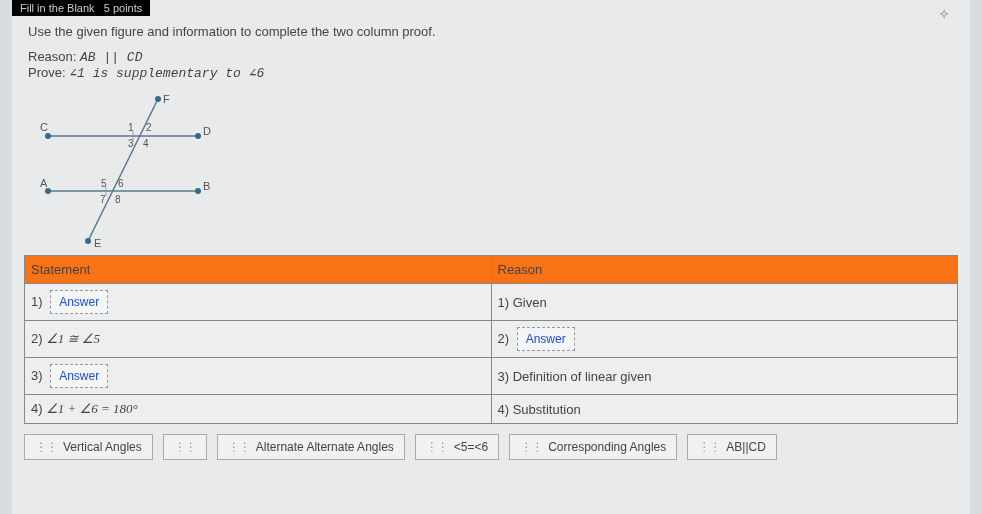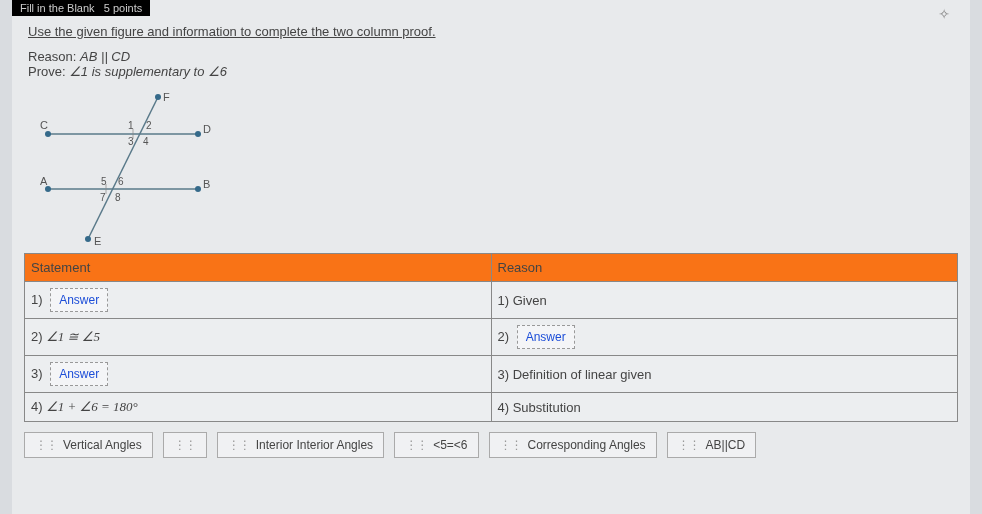--- a/index.html
+++ b/index.html
@@ -31,27 +31,26 @@
   .pin-icon {
     position: absolute;
     right: 20px;
     top: 6px;
     color: #888;
     font-size: 14px;
   }
   .prompt {
     padding: 8px 12px 4px 16px;
     color: #444;
-    text-decoration: underline;
   }
   .given-prove {
     padding: 6px 12px 6px 16px;
     color: #444;
   }
-  .given-prove .math { font-style: italic; font-family: Liberation Sans, sans-serif; }
+  .given-prove .math { font-style: italic; font-family: Liberation Mono, monospace; }
   .figure {
     width: 200px;
     height: 160px;
     margin: 4px 0 4px 16px;
     position: relative;
   }
   .figure svg { display: block; }
   table.proof {
     border-collapse: collapse;
     width: calc(100% - 24px);
@@ -208,21 +207,21 @@
   <div class="bank">
     <div class="bank-item">
       <span class="grip">⋮⋮</span>
       <span>Vertical Angles</span>
     </div>
     <div class="bank-item">
       <span class="grip">⋮⋮</span>
     </div>
     <div class="bank-item">
       <span class="grip">⋮⋮</span>
-      <span>Interior Interior Angles</span>
+      <span>Alternate Alternate Angles</span>
     </div>
     <div class="bank-item">
       <span class="grip">⋮⋮</span>
       <span>&lt;5=&lt;6</span>
     </div>
     <div class="bank-item">
       <span class="grip">⋮⋮</span>
       <span>Corresponding Angles</span>
     </div>
     <div class="bank-item">

